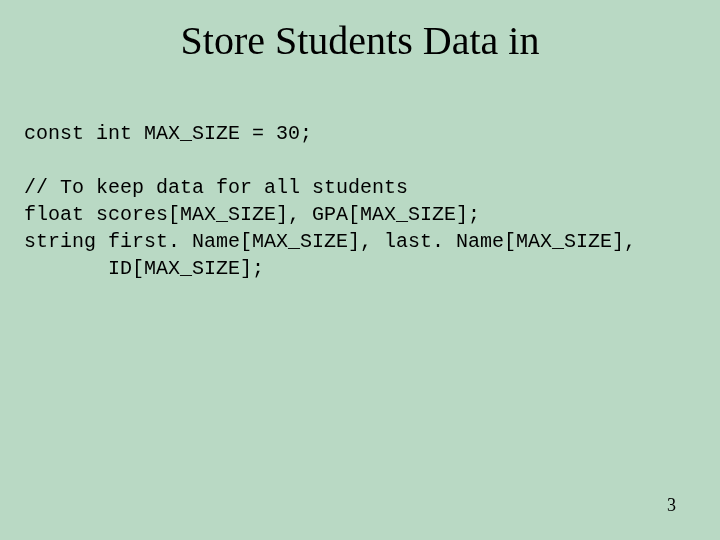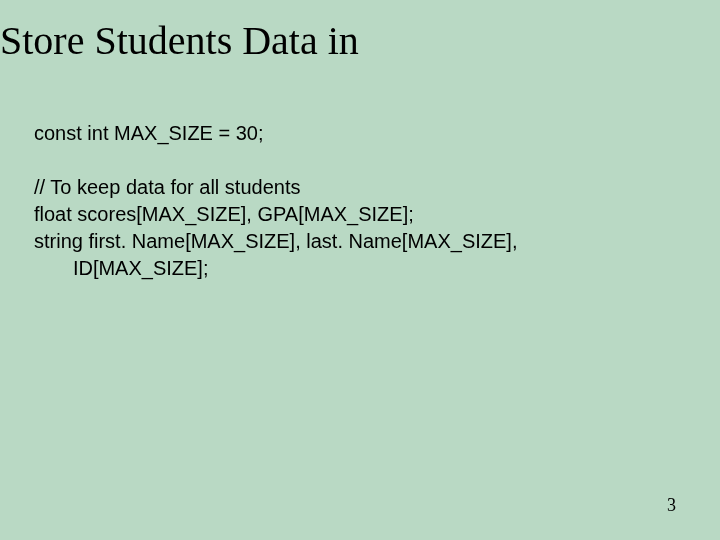--- a/index.html
+++ b/index.html
@@ -9,31 +9,31 @@
     height: 540px;
     overflow: hidden;
   }
   body {
     background: #b9d9c4;
     font-family: "Times New Roman", Times, serif;
     color: #000;
     position: relative;
   }
   .title {
-    text-align: left;
+    text-align: center;
     font-size: 40px;
     line-height: 1.15;
     padding-top: 18px;
     font-weight: 400;
   }
   .code {
-    font-family: Liberation Sans, sans-serif;
+    font-family: Liberation Mono, monospace;
     font-size: 20px;
     white-space: pre;
-    margin-left: 34px;
+    margin-left: 24px;
     margin-top: 56px;
     line-height: 1.35;
   }
   .pagenum {
     position: absolute;
     right: 44px;
     bottom: 24px;
     font-family: "Times New Roman", Times, serif;
     font-size: 18px;
   }

